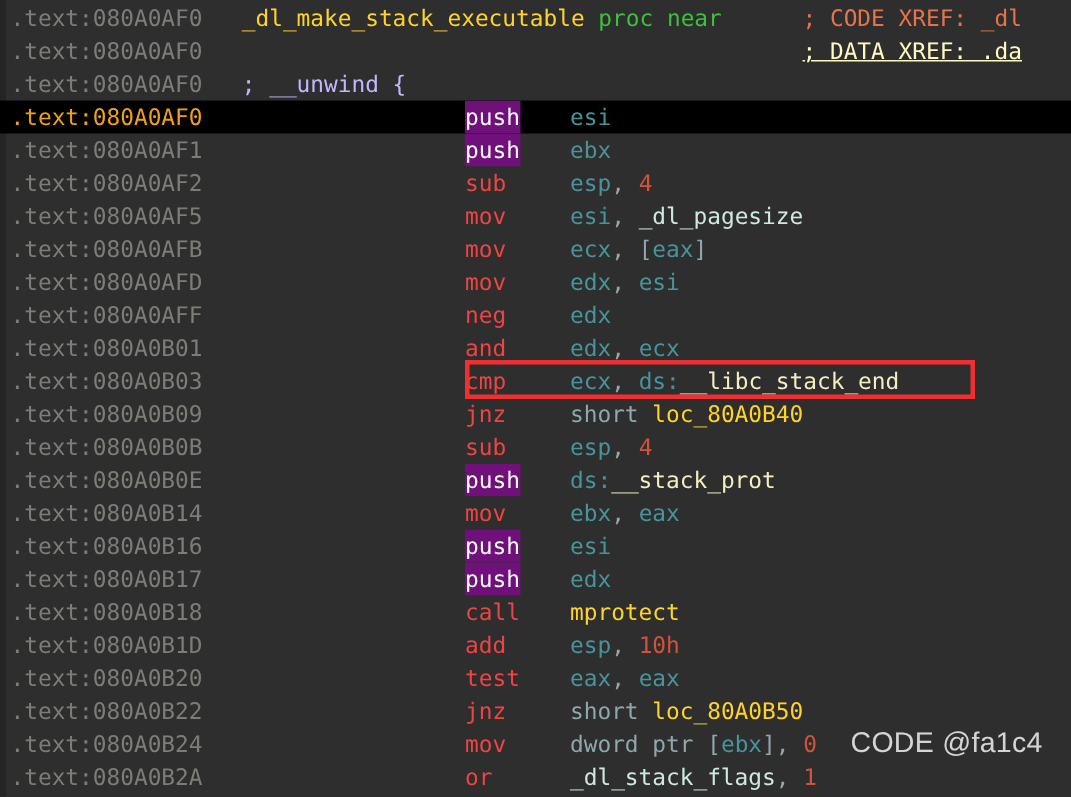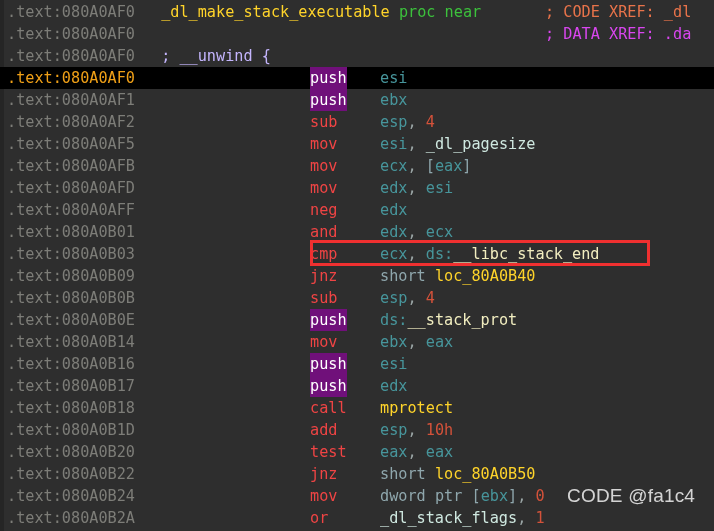--- a/index.html
+++ b/index.html
@@ -71,29 +71,28 @@
   .reg     { color: #47959b; }
   .brk     { color: #8fa7ad; }
   .num     { color: #d4523a; }
   .name    { color: #cfe8e0; }
   .dataref { color: #f2eec0; margin-top: 27px; }
   .loc     { color: #ffd42a; }
   .func    { color: #ffd42a; }
   .kw      { color: #3cc13c; }
   .cmt     { color: #c4b5fd; }
   .xref-code { color: #e8734a; }
-  .xref-data { color: #d946ef; }
+  .xref-data { color: #fef9c3; text-decoration: underline; }
   .sep     { color: #9aa5a5; }
   .short   { color: #8fa7ad; }
 
   .cmt-col {
     position: absolute;
     left: 535px;
     top: 0;
-    margin-left: 10px;
   }
 
   
   #redbox {
     position: absolute;
     left: 310px;
     top: 240px;
     width: 340px;
     height: 26px;
     border: 3px solid #f03030;

